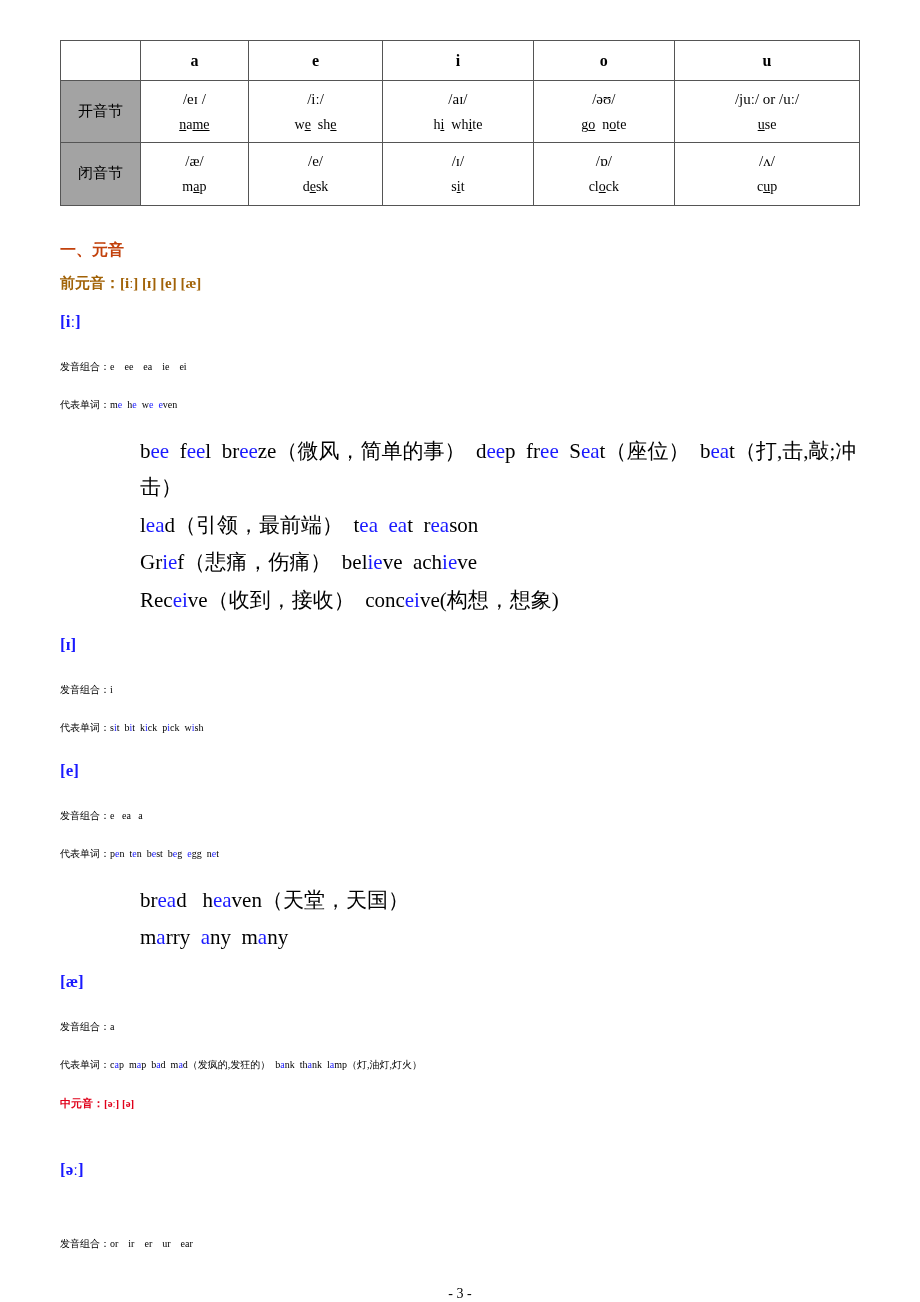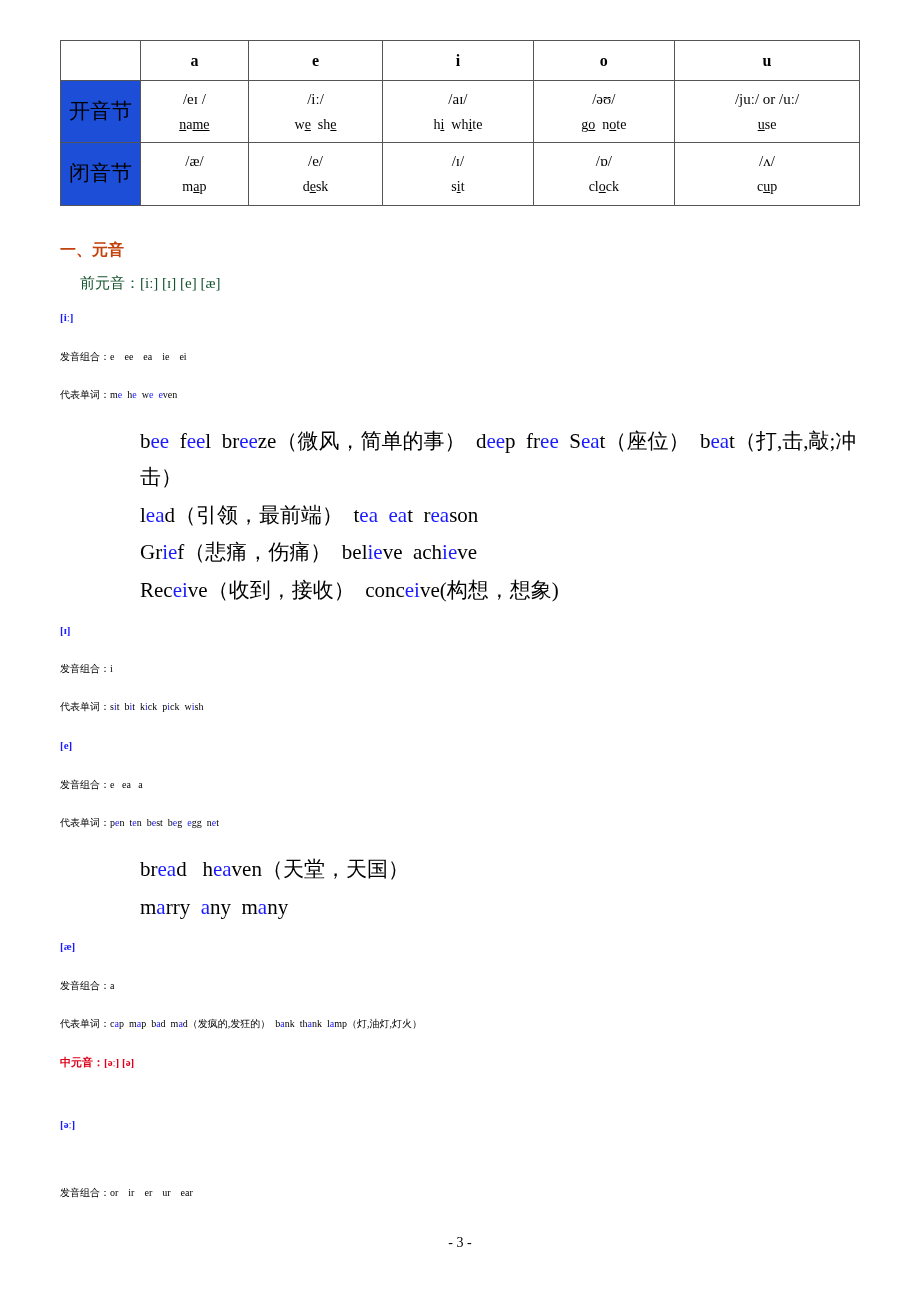--- a/index.html
+++ b/index.html
@@ -23,56 +23,55 @@
       text-align: center;
       padding: 6px 8px;
       vertical-align: middle;
     }
     .phonics-table thead th {
       font-weight: bold;
       font-size: 16px;
       background: #fff;
     }
     .phonics-table .row-header {
-      font-size: 21px;
+      font-size: 15px;
       font-weight: normal;
-      background: #1d4ed8;
+      background: #a3a3a3;
     }
     .phonics-table .phoneme {
       font-size: 15px;
     }
     .phonics-table .example {
       font-size: 14px;
     }
     .underline { text-decoration: underline; }
 
     
     .section-title {
       font-size: 16px;
       font-weight: bold;
       margin: 20px 0 8px 0;
       color: #c2410c;
     }
     .front-vowel-title {
-      color: #14532d;
-      font-weight: normal;
+      color: #a16207;
+      font-weight: bold;
       font-size: 15px;
       margin-bottom: 6px;
-      margin-left: 20px;
     }
     .mid-vowel-title {
       color: #e0001a;
       font-weight: bold;
       font-size: 11px;
       margin: 16px 0 6px 0;
     }
     .phoneme-title {
       color: #1a1aff;
       font-weight: bold;
-      font-size: 11px;
+      font-size: 17px;
       margin: 12px 0 4px 0;
     }
 
     
     .line {
       margin: 21px 0;
       font-size: 10px;
     }
     .line-indent {
       margin: 2px 0 2px 80px;

